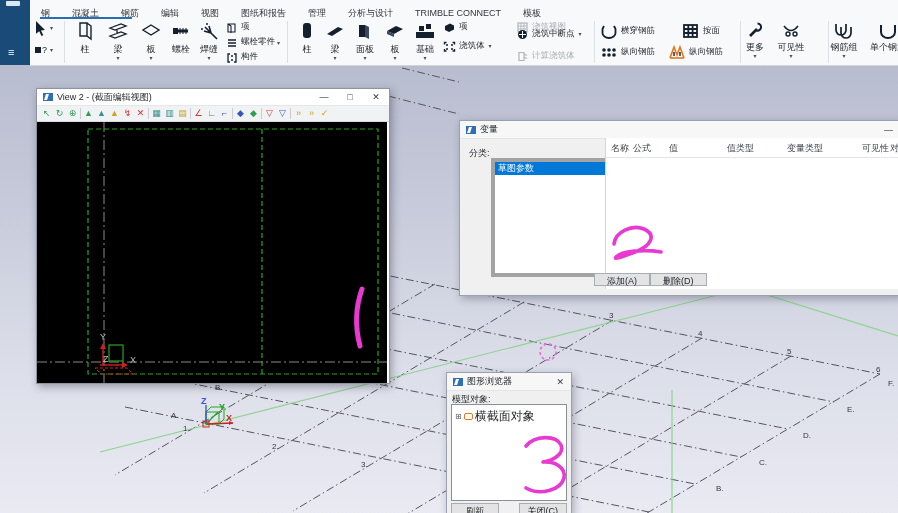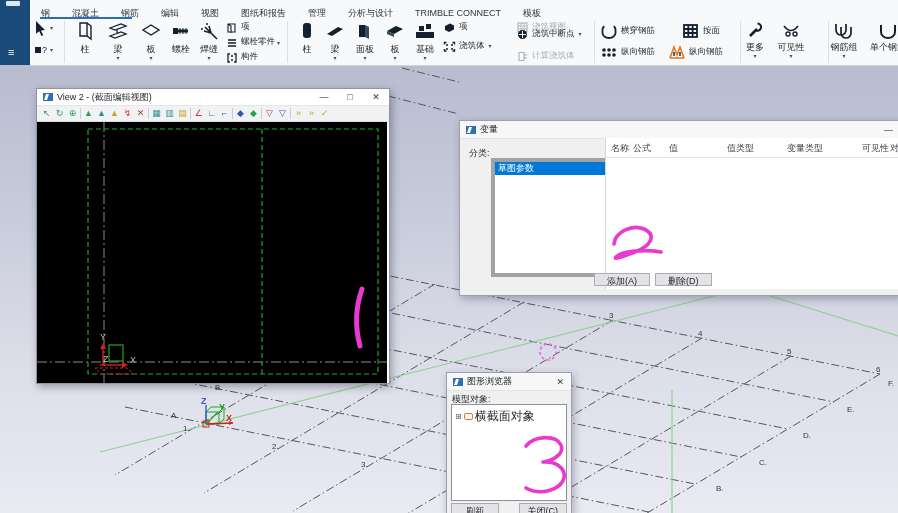--- a/index.html
+++ b/index.html
@@ -53,21 +53,21 @@
   .dlg-title{height:17px;background:#f7f7f8;display:flex;align-items:center;border-bottom:1px solid #e3e4e7;}
   .dlg-title .ttxt{font-size:9px;color:#24272b;margin-left:4px;}
   .dlg-title .ctl{margin-left:auto;font-size:9px;color:#3b4046;padding-right:7px;}
   .vars-dlg{left:459px;top:120px;width:440px;height:174px;}
   .vars-cat-label{position:absolute;left:9px;top:26px;font-size:9px;color:#23272d;text-align:right;}
   .vars-list{position:absolute;left:7px;top:37px;width:135px;height:111px;background:#fff;border:4px solid #a3a3a3;margin-left:24px;}
   .vars-list .row-sel{height:13px;background:#0078d7;color:#fff;font-size:9px;line-height:13px;padding-left:3px;}
   .vars-table{position:absolute;left:145px;top:17px;width:295px;height:151px;background:#fff;border-left:1px solid #d4d6da;}
   .vars-table .hdr{position:absolute;top:4px;font-size:9px;color:#3a3f46;white-space:nowrap;}
   .vars-table .hline{position:absolute;left:0;top:19px;width:100%;height:1px;background:#e3e4e7;}
-  .vars-btns{position:absolute;left:134px;top:152px;display:flex;gap:5px;border-radius:6px;}
+  .vars-btns{position:absolute;left:134px;top:152px;display:flex;border-radius:6px;}
   .btn{font-size:9px;color:#23272d;background:#e3e3e5;border:1px solid #a9adb3;padding:1px 12px;height:13px;line-height:12px;}
   .browser-dlg{left:446px;top:372px;width:124px;height:141px;}
   .brw-label{position:absolute;left:5px;top:20px;font-size:9px;color:#23272d;}
   .brw-list{position:absolute;left:4px;top:31px;width:114px;height:95px;background:#fff;border:1px solid #8a9099;}
   .tree-item{display:flex;align-items:center;margin:3px 0 0 3px;}
   .tree-item .exp{font-size:8px;color:#555a61;}
   .tree-item .bullet{width:7px;height:5px;border:1px solid #e07820;border-radius:2px;margin:0 2px;}
   .tree-item .lbl{font-size:12px;color:#23272d;white-space:nowrap;}
   .brw-btns{position:absolute;left:4px;top:130px;width:116px;display:flex;justify-content:space-between;}
 

